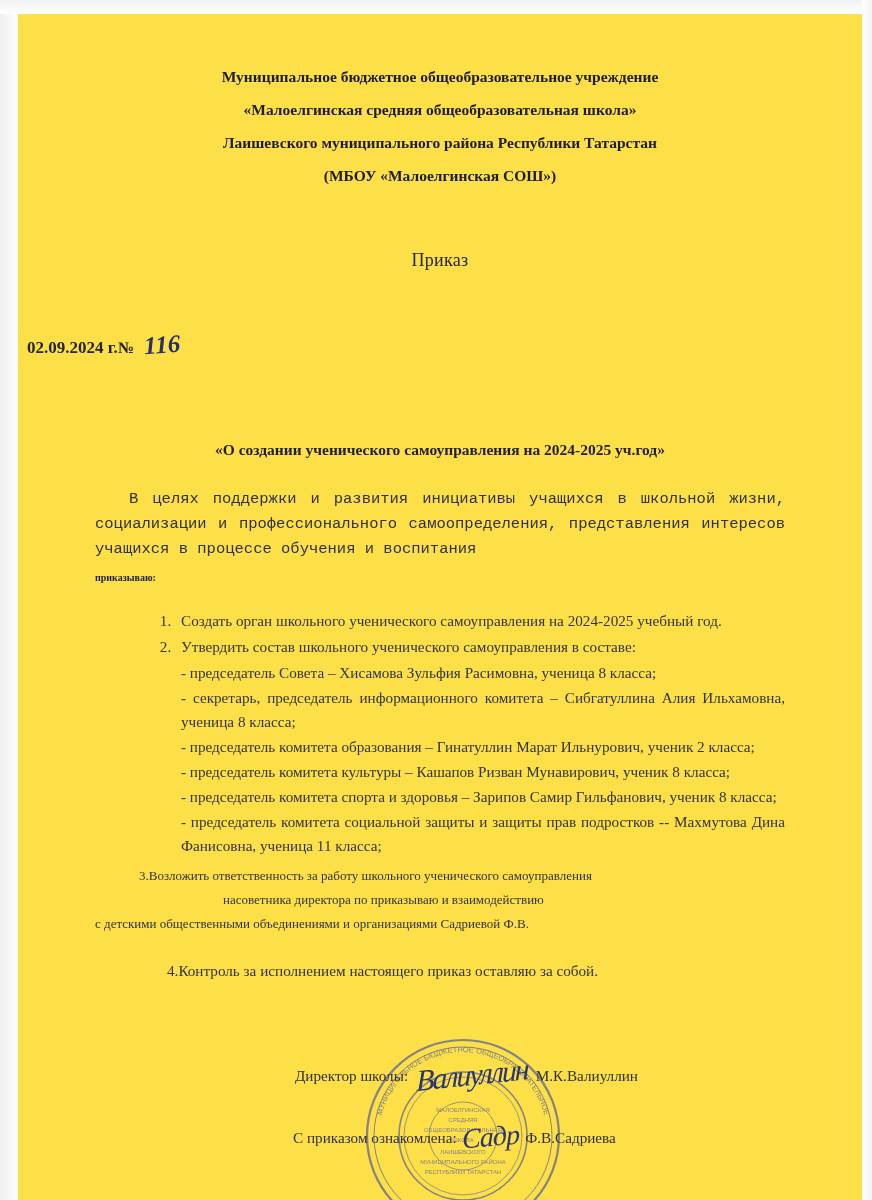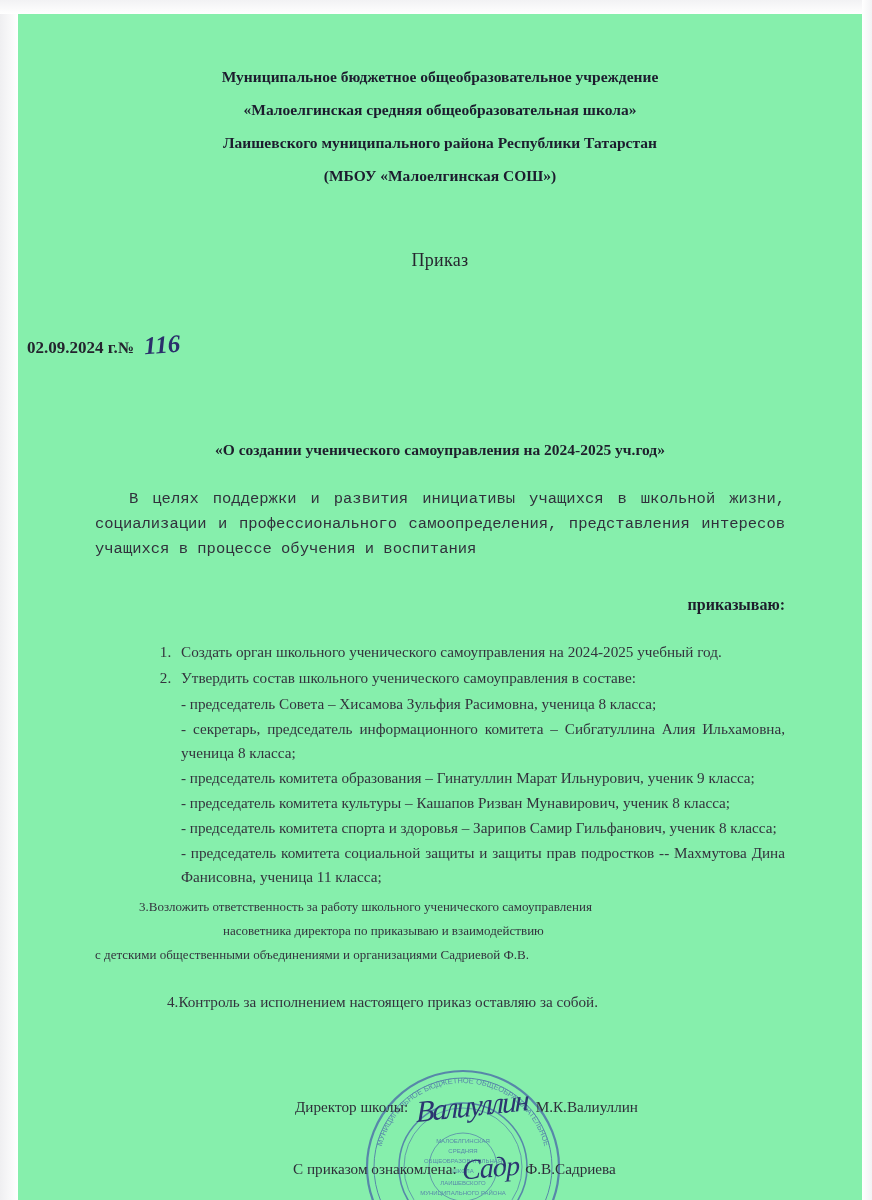--- a/index.html
+++ b/index.html
@@ -13,21 +13,21 @@
     position: relative;
     overflow: hidden;
     font-family: "Liberation Serif", serif;
     color: #2b2b33;
   }
 
   
   .page {
     position: absolute;
     inset: 0;
-    background: #86efac;
+    background: #fde047;
   }
   .scan-edge-left {
     position: absolute;
     left: 0; top: 0; bottom: 0;
     width: 18px;
     background: linear-gradient(to right, #efeff1, #ffffff);
   }
   .scan-edge-top {
     position: absolute;
     left: 0; right: 0; top: 0;
@@ -102,24 +102,24 @@
     margin-top: 28px;
     font-size: 15.5px;
     line-height: 25px;
     text-align: justify;
     color: #31313c;
     font-family: Liberation Mono, monospace;
   }
   .preamble .indent { display: inline-block; width: 34px; }
 
   .order-word {
-    text-align: right;
+    text-align: left;
     font-weight: bold;
-    font-size: 16px;
-    margin-top: 34px;
+    font-size: 10px;
+    margin-top: 10px;
     color: #1e1e2c;
   }
 
   ol.main-list {
     margin: 26px 0 0 0;
     padding-left: 80px;
     font-size: 15.2px;
     line-height: 24px;
     color: #33333d;
   }
@@ -248,21 +248,21 @@
 
     <div class="order-word">приказываю:</div>
 
     <ol class="main-list">
       <li>Создать орган школьного ученического самоуправления на 2024-2025 учебный год.</li>
       <li>
         <span>Утвердить состав школьного ученического самоуправления в составе:</span>
         <div class="sub-lines">
           <p>- председатель Совета – Хисамова Зульфия Расимовна, ученица 8 класса;</p>
           <p>-  секретарь, председатель информационного комитета – Сибгатуллина Алия Ильхамовна, ученица 8 класса;</p>
-          <p>- председатель комитета образования – Гинатуллин Марат Ильнурович, ученик 9 класса;</p>
+          <p>- председатель комитета образования – Гинатуллин Марат Ильнурович, ученик 2 класса;</p>
           <p>- председатель комитета культуры – Кашапов Ризван Мунавирович, ученик 8 класса;</p>
           <p>- председатель комитета спорта и здоровья – Зарипов Самир Гильфанович, ученик 8 класса;</p>
           <p>- председатель комитета социальной защиты и защиты прав подростков -- Махмутова Дина Фанисовна, ученица 11 класса;</p>
         </div>
       </li>
     </ol>
 
     <div class="para-3">
       <span class="l1">3.Возложить ответственность за работу школьного ученического самоуправления</span>
       <span class="l2">насоветника директора по приказываю и взаимодействию</span>

